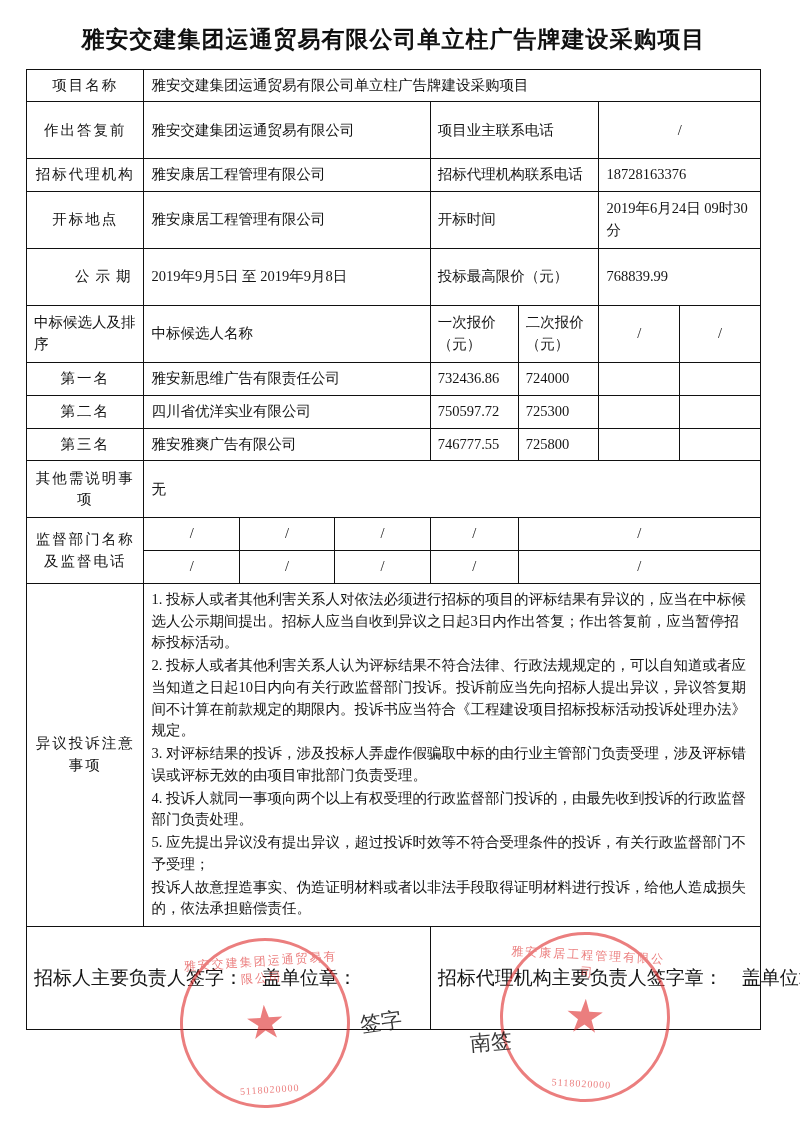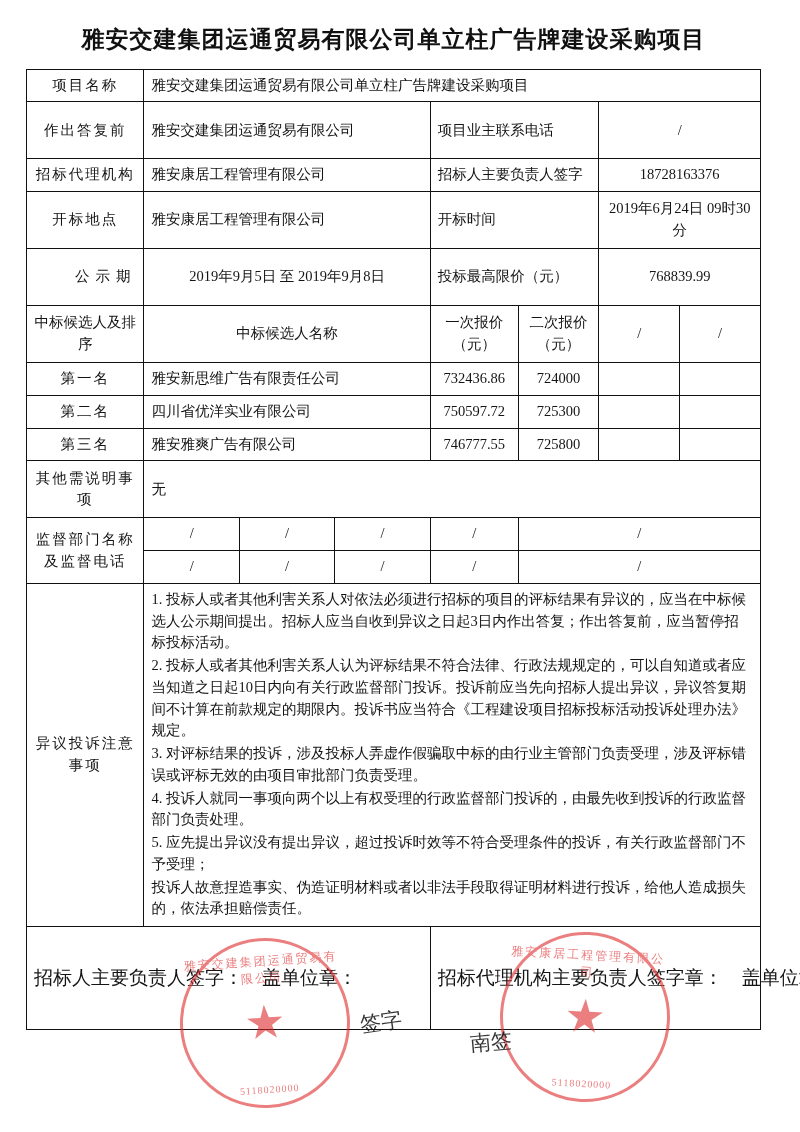--- a/index.html
+++ b/index.html
@@ -46,21 +46,21 @@
     color: #141414;
   }
   .lbl {
     text-align: center;
     letter-spacing: 2px;
   }
   .lbl-sp {
     text-align: right;
     letter-spacing: 6px;
   }
-  .ctr { text-align: center; }
+  .ctr { text-align: left; }
   .lft { text-align: left; }
   .slash { text-align: center; font-size: 15px; }
   .tall { height: 46px; }
   .notes {
     font-size: 13.2px;
     line-height: 1.52;
     text-align: left;
     padding: 6px 8px;
   }
   .notes p { margin: 0 0 1px 0; text-indent: 0; }
@@ -157,21 +157,21 @@
     <tr>
       <td class="lbl tall">作出答复前</td>
       <td class="lft" colspan="3">雅安交建集团运通贸易有限公司</td>
       <td class="lft" colspan="2">项目业主联系电话</td>
       <td class="slash" colspan="2">/</td>
     </tr>
 
     <tr>
       <td class="lbl">招标代理机构</td>
       <td class="lft" colspan="3">雅安康居工程管理有限公司</td>
-      <td class="lft" colspan="2">招标人主要负责人签字</td>
+      <td class="lft" colspan="2">招标代理机构联系电话</td>
       <td class="ctr" colspan="2">18728163376</td>
     </tr>
 
     <tr>
       <td class="lbl tall">开标地点</td>
       <td class="lft" colspan="3">雅安康居工程管理有限公司</td>
       <td class="lft" colspan="2">开标时间</td>
       <td class="ctr" colspan="2">2019年6月24日 09时30分</td>
     </tr>
 

